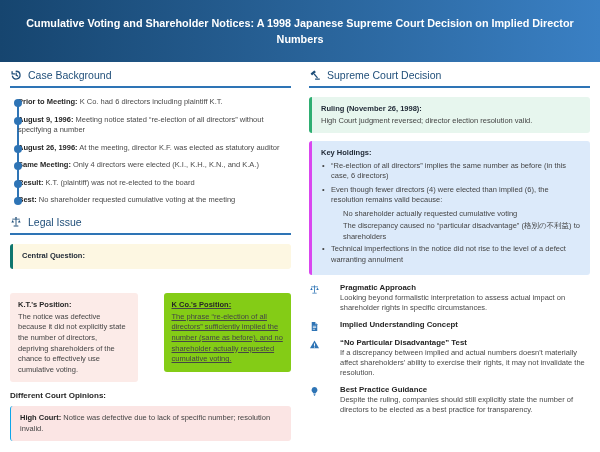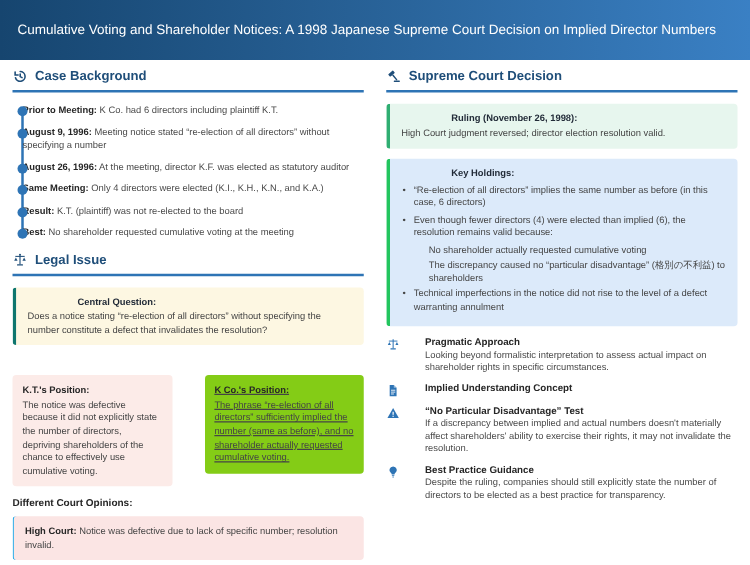--- a/index.html
+++ b/index.html
@@ -1,49 +1,49 @@
 <!DOCTYPE html>
 <html><head>
 <meta charset="utf-8">
 <style>
   * { margin:0; padding:0; box-sizing:border-box; }
   body { background:#fff; font-family:"Liberation Sans", sans-serif; }
   .page { width:600px; height:452px; background:#fff; overflow:hidden; }
 
   .header {
-    height:48px; padding:8px 14px;
+    height:62px; padding:8px 14px;
     background:linear-gradient(90deg,#16456f 0%,#2a659c 55%,#3a80c4 100%);
-    color:#fff; font-weight:normal; font-size:10.8px; line-height:1.5;
+    color:#fff; font-weight:bold; font-size:10.8px; line-height:1.5;
     display:flex; align-items:center;text-align:center;
   }
 
   .content { display:grid; grid-template-columns:1fr 1fr; gap:0 18px; padding:7px 10px 0 10px; }
 
   .section-header {
     display:flex; align-items:center; gap:6px;
-    color:#1f4e79; font-weight:bold; font-size:10.5px;
+    color:#1f4e79; font-weight:normal; font-size:10.5px;
     border-bottom:2px solid #2e74b5; padding-bottom:5px; margin-bottom:9px;
   }
   .section-header .icon { width:12px; height:12px; flex:none; color:#1f4e79; }
   .section-header .icon svg { width:12px; height:12px; display:block; }
   .mt { margin-top:10px; }
 
   
   .timeline { position:relative; margin:2px 0 6px 4px; }
   .timeline::before { content:""; position:absolute; left:3px; top:4px; bottom:2px; width:2px; background:#2e74b5; }
   .tl-item { position:relative; padding-left:4px; margin-bottom:7px; font-size:7.5px; line-height:1.4; color:#4a4a4a; }
   .tl-item::before { content:""; position:absolute; left:0; top:2px; width:8px; height:8px; border-radius:50%; background:#2e74b5; }
   .tl-label, .lead { font-weight:bold; color:#262626; }
 
   
   .callout { border-radius:3px; padding:7px 9px; font-size:7.5px; line-height:1.4; color:#454545; margin-bottom:8px; }
-  .callout .box-label { font-weight:bold; color:#222b38; display:block; margin-bottom:1px;margin-left:40px; }
+  .callout .box-label { font-weight:bold; color:#222b38; display:block; margin-bottom:1px; }
   .yellow { background:#fdf7e2; border-left:3px solid #0f766e; }
   .green  { background:#e7f6ee; border-left:3px solid #2fae72; }
-  .bluebx { background:#dceafa; border-left:3px solid #22c55e; }
+  .bluebx { background:#dceafa; border-left:3px solid #d946ef; }
   .redbx  { background:#fbe5e4; border-left:1px solid #0ea5e9; }
 
   .positions { display:grid; grid-template-columns:1fr 1fr; gap:26px; margin:24px 0 9px; align-items:start; }
   .position { border-radius:3px; padding:7px 8px; font-size:7.5px; line-height:1.42; color:#454545; }
   .position .box-label { font-weight:bold; color:#262626; display:block; margin-bottom:1px; }
   .pink { background:#fcebe8; }
   .lav  { background:#84cc16;text-decoration:underline; }
 
   .opinions-label { font-weight:bold; font-size:8px; color:#262626; margin:2px 0 6px; }
 
@@ -120,21 +120,20 @@
             <path d="M12.4 5.2 10.6 8.8h3.6z"></path>
             <rect x="4.8" y="12.6" width="6.4" height="1.3" rx="0.4"></rect>
             <circle cx="8" cy="2.2" r="1"></circle>
           </svg>
         </span>
         <span>Legal Issue</span>
       </div>
 
       <div class="callout yellow">
         <span class="box-label">Central Question:</span>
-        <span>Does a notice stating “re-election of all directors” without specifying the number constitute a defect that invalidates the resolution?</span>
       </div>
 
       <div class="positions">
         <div class="position pink">
           <span class="box-label">K.T.'s Position:</span>
           <span>The notice was defective because it did not explicitly state the number of directors, depriving shareholders of the chance to effectively use cumulative voting.</span>
         </div>
         <div class="position lav">
           <span class="box-label">K Co.'s Position:</span>
           <span>The phrase “re-election of all directors” sufficiently implied the number (same as before), and no shareholder actually requested cumulative voting.</span>

